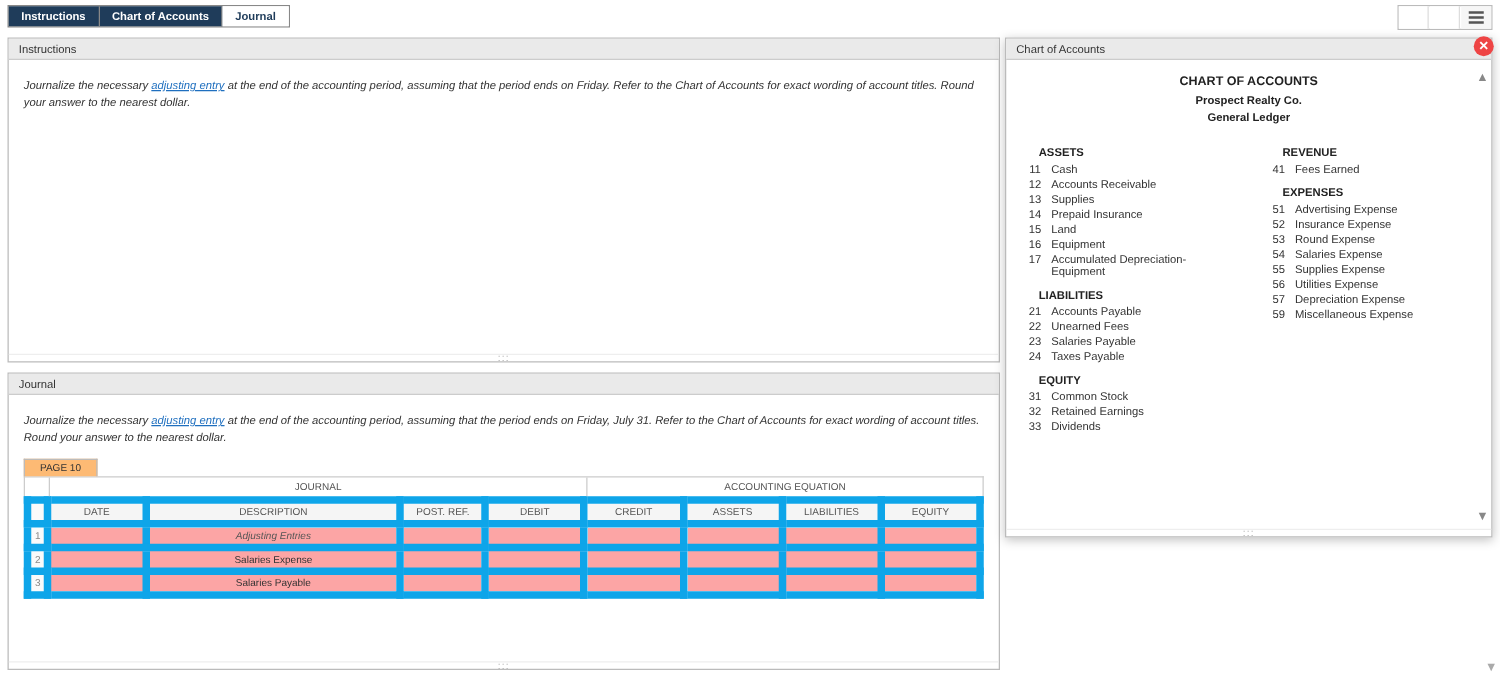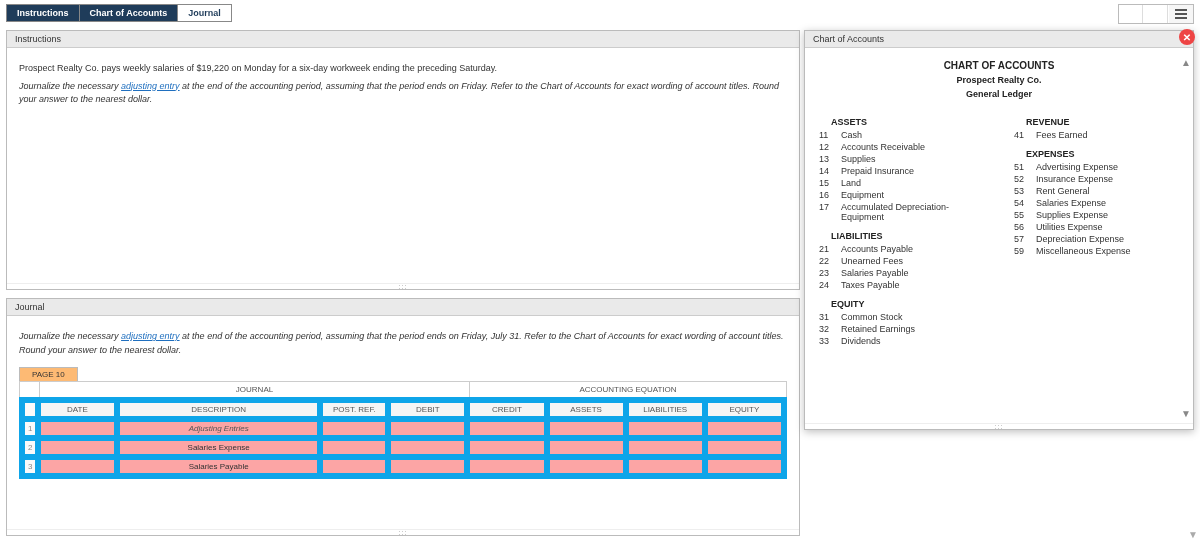--- a/index.html
+++ b/index.html
@@ -221,21 +221,21 @@
     font-weight:bold;
     color:#222;
     margin: 8px 0 2px 12px;
   }
   .coa-row {
     display:flex;
     font-size:9px;
     color:#333;
     padding:1px 0;
   }
-  .coa-row .num { width:18px; text-align:left; margin-right:4px;}
+  .coa-row .num { width:18px; text-align:center; margin-right:4px;}
   .coa-row .name { flex:1;}
   
   .scroll-up-arrow {
     position:absolute;
     right:2px; top:26px;
     color:#888;
     font-size:10px;
   }
   .scroll-down-arrow {
     position:absolute;
@@ -285,21 +285,20 @@
   </div>
 </div>
 
 <div class="content">
 
   <div class="left-col">
 
     <div class="panel instructions-panel">
       <div class="panel-title">Instructions</div>
       <div class="panel-body">
-        <p>Prospect Realty Co. pays weekly salaries of $19,220 on Monday for a six-day workweek ending the preceding Saturday.</p>
         <p class="italic">
           <span>Journalize the necessary </span><span class="link">adjusting entry</span><span> at the end of the accounting period, assuming that the period ends on Friday. Refer to the Chart of Accounts for exact wording of account titles. Round your answer to the nearest dollar.</span>
         </p>
       </div>
       <div class="grip">:::</div>
     </div>
 
     <div class="panel journal-panel">
       <div class="panel-title">Journal</div>
       <div class="panel-body">
@@ -461,21 +460,21 @@
                 <div class="coa-row">
                   <span class="num">51</span>
                   <span class="name">Advertising Expense</span>
                 </div>
                 <div class="coa-row">
                   <span class="num">52</span>
                   <span class="name">Insurance Expense</span>
                 </div>
                 <div class="coa-row">
                   <span class="num">53</span>
-                  <span class="name">Rent General</span>
+                  <span class="name">Round Expense</span>
                 </div>
                 <div class="coa-row">
                   <span class="num">54</span>
                   <span class="name">Salaries Expense</span>
                 </div>
                 <div class="coa-row">
                   <span class="num">55</span>
                   <span class="name">Supplies Expense</span>
                 </div>
                 <div class="coa-row">

